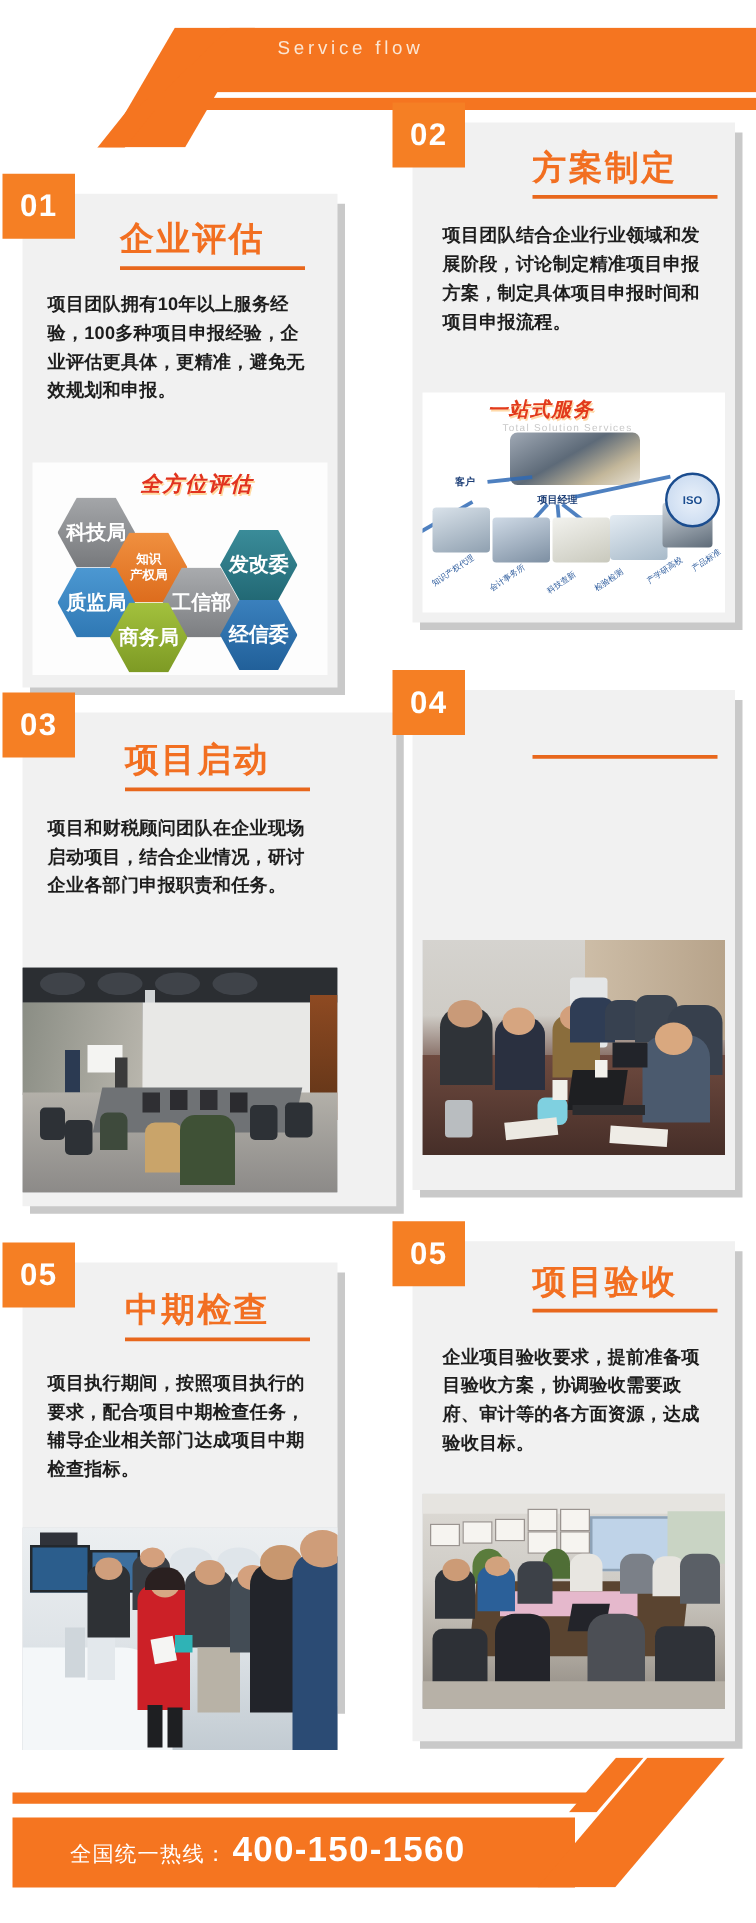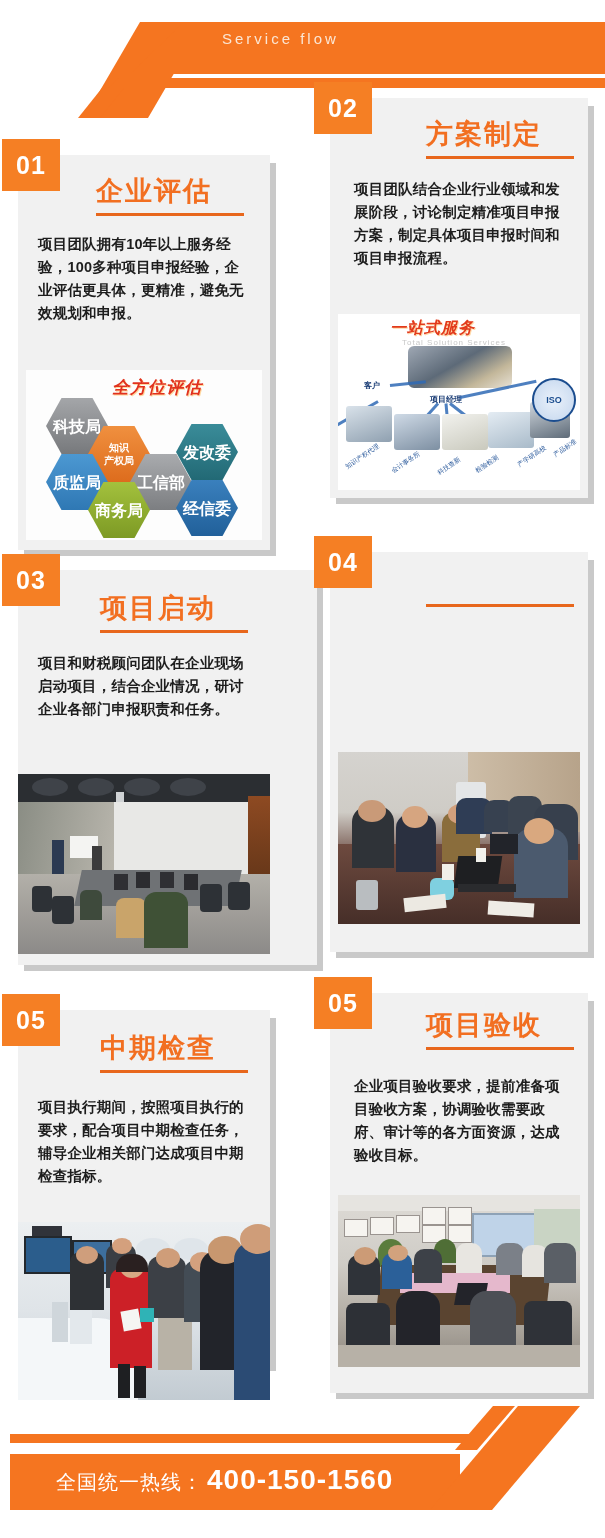--- a/index.html
+++ b/index.html
@@ -125,21 +125,21 @@
   }
   .ft-bar{
     position:absolute;left:10px;top:56px;width:450px;height:56px;background:#F57520;
   }
   .ft-bar-d{
     position:absolute;left:430px;top:8px;width:190px;height:104px;background:#F57520;
     -webkit-clip-path:polygon(88px 0,150px 0,62px 104px,0 104px);
     clip-path:polygon(88px 0,150px 0,62px 104px,0 104px);
   }
   .ft-text{position:absolute;left:56px;top:66px;display:flex;align-items:baseline;gap:4px;z-index:4;}
-  .ft-label{font-size:20px;color:#ffffff;letter-spacing:1px;}
+  .ft-label{font-size:17px;color:#ffffff;letter-spacing:1px;}
   .ft-phone{font-size:28px;font-weight:bold;color:#ffffff;letter-spacing:1px;}
 </style>
 </head>
 <body>
 
 <div class="page">
 
   <div class="header">
     <div class="hdr-wedge"></div>
     <div class="hdr-wedge2"></div>

